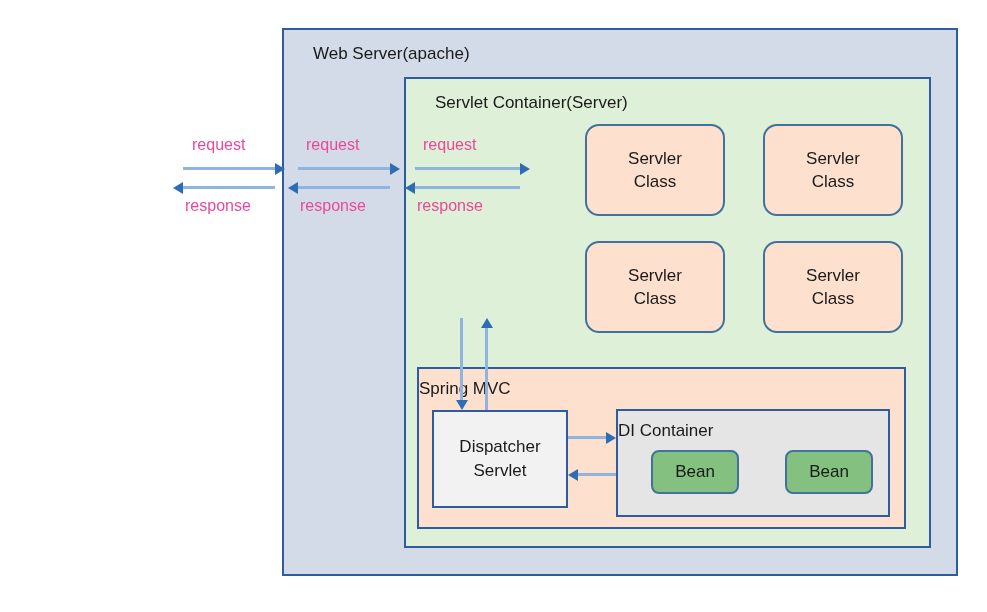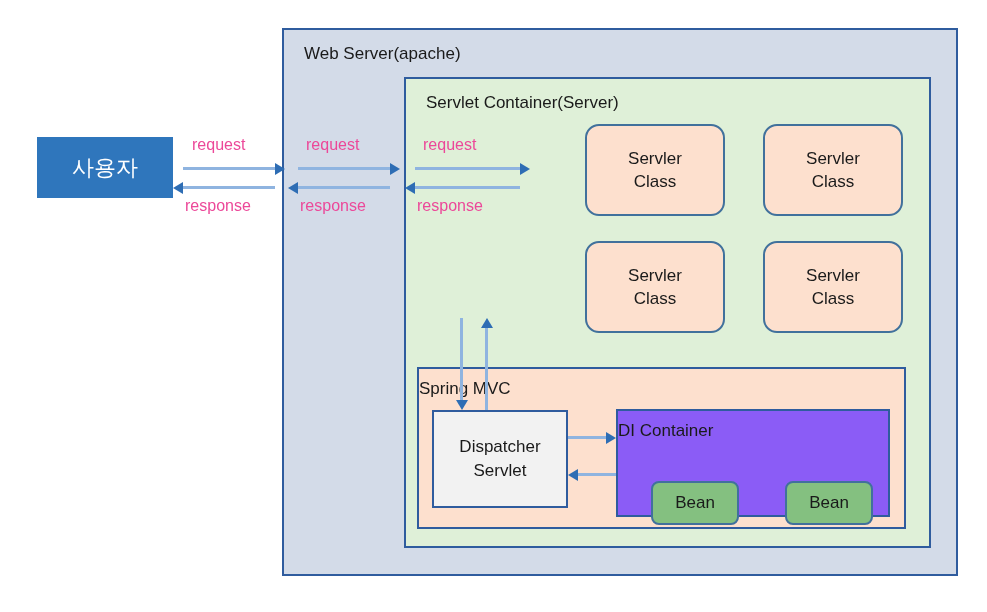--- a/index.html
+++ b/index.html
@@ -50,33 +50,33 @@
     height: 162px;
     background: #fde0ce;
     border: 2px solid #2f5c9e;
   }
 
   .di-container {
     left: 616px;
     top: 409px;
     width: 274px;
     height: 108px;
-    background: #8b5cf6;
+    background: #e5e5e5;
     border: 2px solid #2f5c9e;
   }
 
   .container-title {
     position: absolute;
     font-size: 17px;
     line-height: 20px;
     color: #1a1a1a;
     white-space: nowrap;
   }
   .title-left {
-    left: 20px;
+    left: 29px;
     top: 14px;
   }
   .title-center {
     left: 0;
     right: 0;
     top: 10px;
     text-align: left;
   }
 
   
@@ -136,21 +136,20 @@
     width: 88px;
     height: 44px;
     background: #84c080;
     border: 2px solid #41719c;
     border-radius: 8px;
     display: flex;
     align-items: center;
     justify-content: center;
     font-size: 17px;
     color: #1a1a1a;
-    margin-top: 31px;
   }
   .bean-1 { left: 651px; top: 450px; }
   .bean-2 { left: 785px; top: 450px; }
 
   
   .arrow-h {
     position: absolute;
     height: 3px;
     background: #8fb4e0;
   }
@@ -222,23 +221,20 @@
   </div>
 
   <div class="box spring-mvc">
     <div class="container-title title-center">Spring MVC</div>
   </div>
 
   <div class="box di-container">
     <div class="container-title title-center">DI Container</div>
   </div>
 
-  <div class="box user-box">
-    <span>사용자</span>
-  </div>
 
   <div class="box servler-class sc-1">
     <span>Servler</span>
     <span>Class</span>
   </div>
   <div class="box servler-class sc-2">
     <span>Servler</span>
     <span>Class</span>
   </div>
   <div class="box servler-class sc-3">

